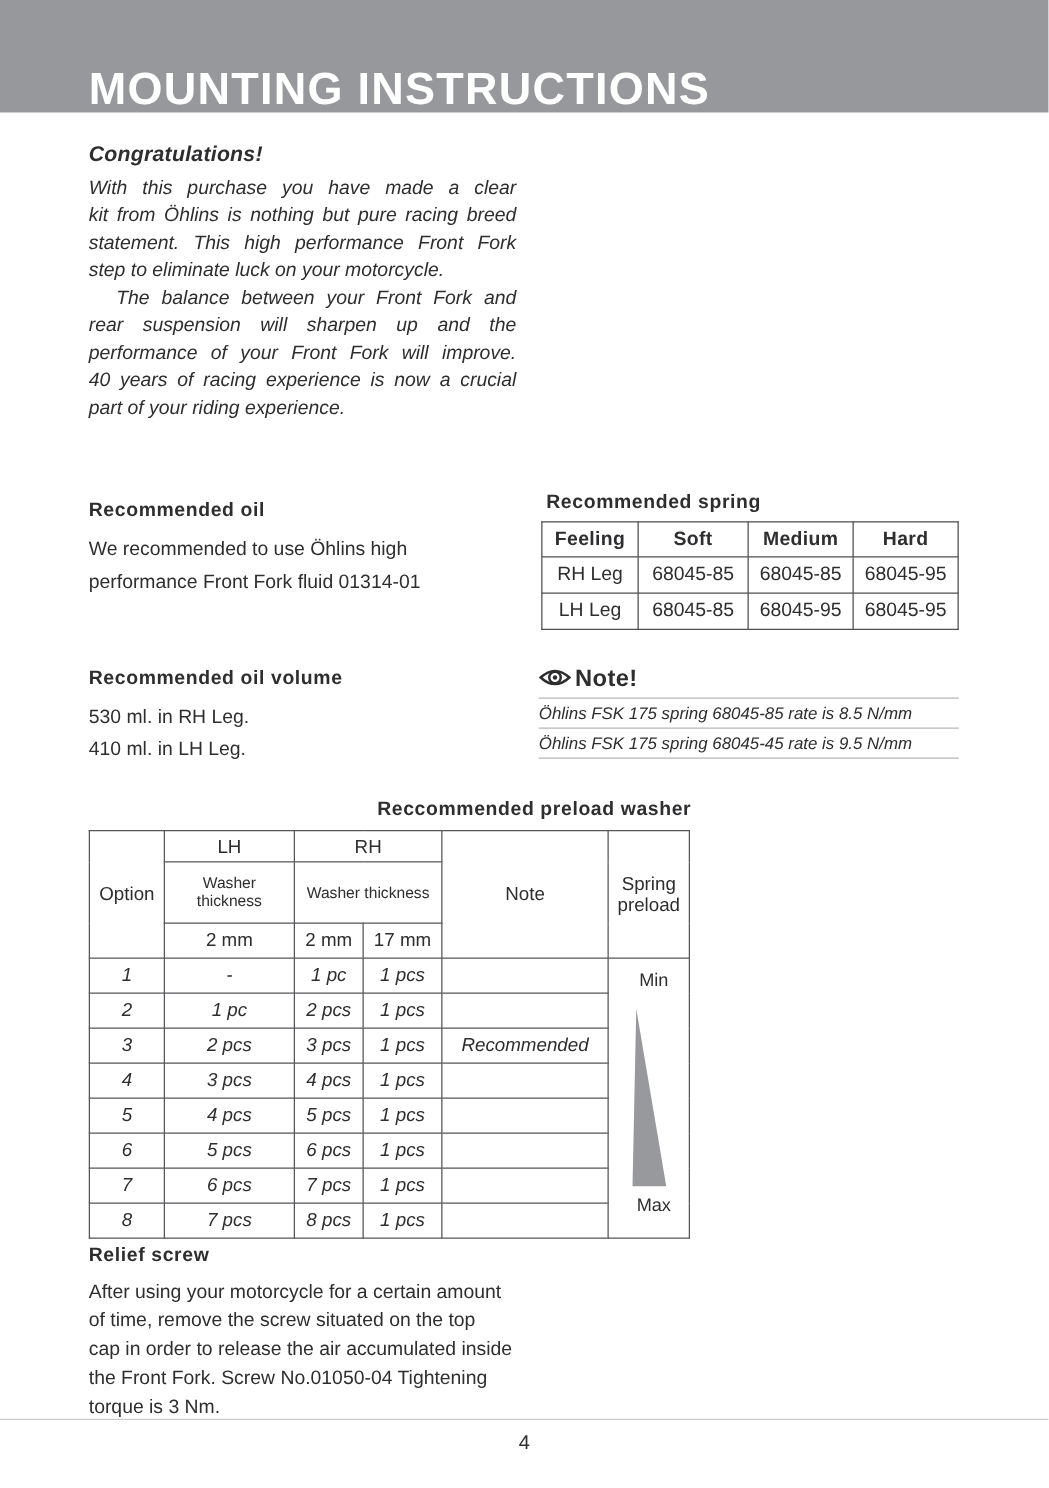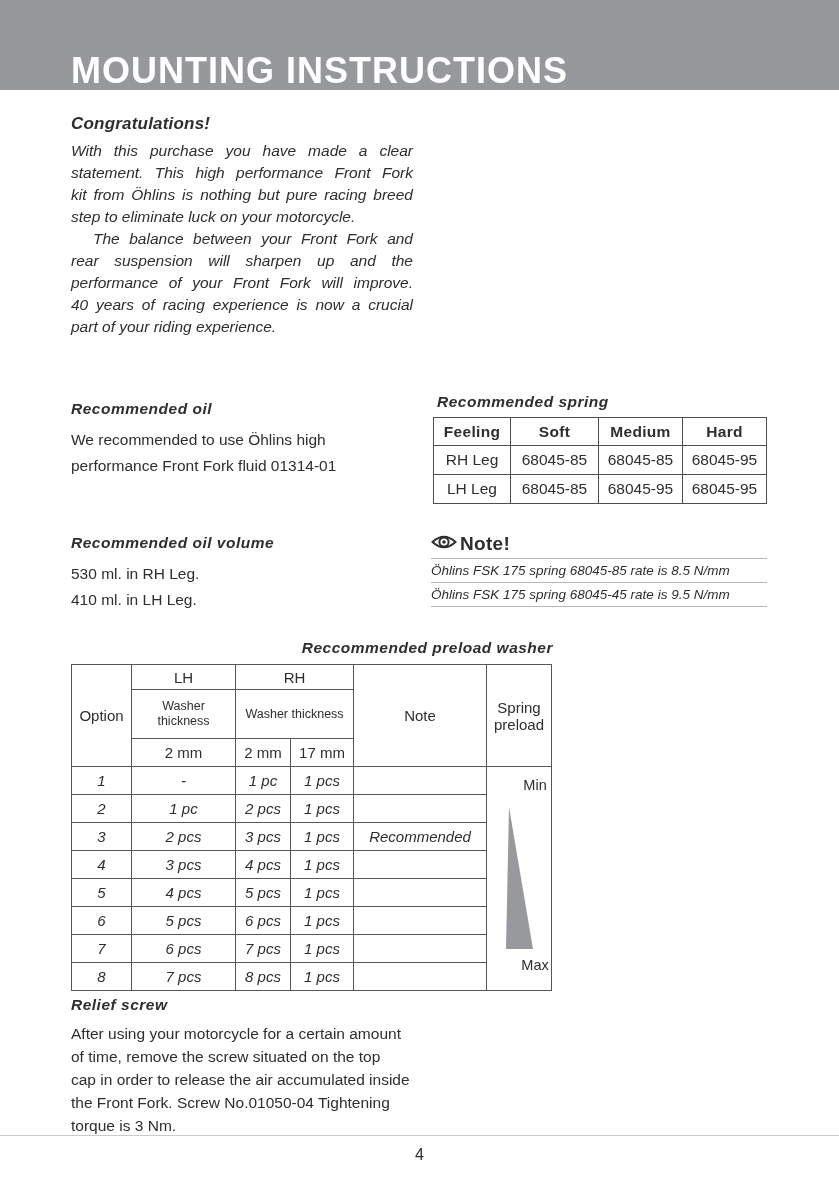--- a/index.html
+++ b/index.html
@@ -52,21 +52,20 @@
   }
   .jline.last { text-align-last: left; }
   .jline.indent { text-indent: 22px; }
 
   
   .sec-h {
     margin: 0 0 9px 0;
     font-size: 15.5px;
     font-weight: bold;
     letter-spacing: 0.5px;
-    font-style: italic;
   }
   .body-line { font-size: 15.5px; line-height: 26px; white-space: nowrap; }
 
   .rec-oil     { position: absolute; left: 71px; top: 400px; width: 360px; }
   .rec-oil-vol { position: absolute; left: 71px; top: 534px; width: 360px; }
 
   
   .rec-spring { position: absolute; left: 433px; top: 393px; width: 334px; }
   .rec-spring .sec-h { margin-left: 4px; margin-bottom: 6px; }
   table.spring {
@@ -114,21 +113,21 @@
   }
   table.preload tr.h1 td { height: 25px; }
   table.preload tr.h2 td { height: 49px; }
   table.preload tr.h3 td { height: 28px; }
   table.preload tr.row td { height: 28px; }
   table.preload td.small { font-size: 12.5px; line-height: 15px; }
   .wrap64 { display: inline-block; max-width: 62px; }
   table.preload td.it { font-style: italic; }
   td.spring-cell { position: relative; padding: 0; }
   .spring-cell .min, .spring-cell .max {
-    position: absolute; left: 16px; width: 100%;
+    position: absolute; left: 4px; width: 100%;
     text-align: center; font-size: 14.5px; font-style: normal;
   }
   .spring-cell .min { top: 10px; }
   .spring-cell .max { top: 190px; }
   .spring-cell svg { position: absolute; left: 0; top: 0; display: block; }
 
   
   .relief { position: absolute; left: 71px; top: 996px; width: 375px; }
   .relief .sec-h { margin-bottom: 8px; }
   .relief .body-line { line-height: 23px; }
@@ -149,22 +148,22 @@
 
 <div class="page">
 
   <div class="band">
     <h1>MOUNTING INSTRUCTIONS</h1>
   </div>
 
   <div class="intro">
     <h2>Congratulations!</h2>
     <div class="jline">With this purchase you have made a clear</div>
+    <div class="jline">kit from Öhlins is nothing but pure racing breed</div>
     <div class="jline">statement. This high performance Front Fork</div>
-    <div class="jline">kit from Öhlins is nothing but pure racing breed</div>
     <div class="jline last">step to eliminate luck on your motorcycle.</div>
     <div class="jline indent">The balance between your Front Fork and</div>
     <div class="jline">rear suspension will sharpen up and the</div>
     <div class="jline">performance of your Front Fork will improve.</div>
     <div class="jline">40 years of racing experience is now a crucial</div>
     <div class="jline last">part of your riding experience.</div>
   </div>
 
   <div class="rec-oil">
     <h3 class="sec-h">Recommended oil</h3>

